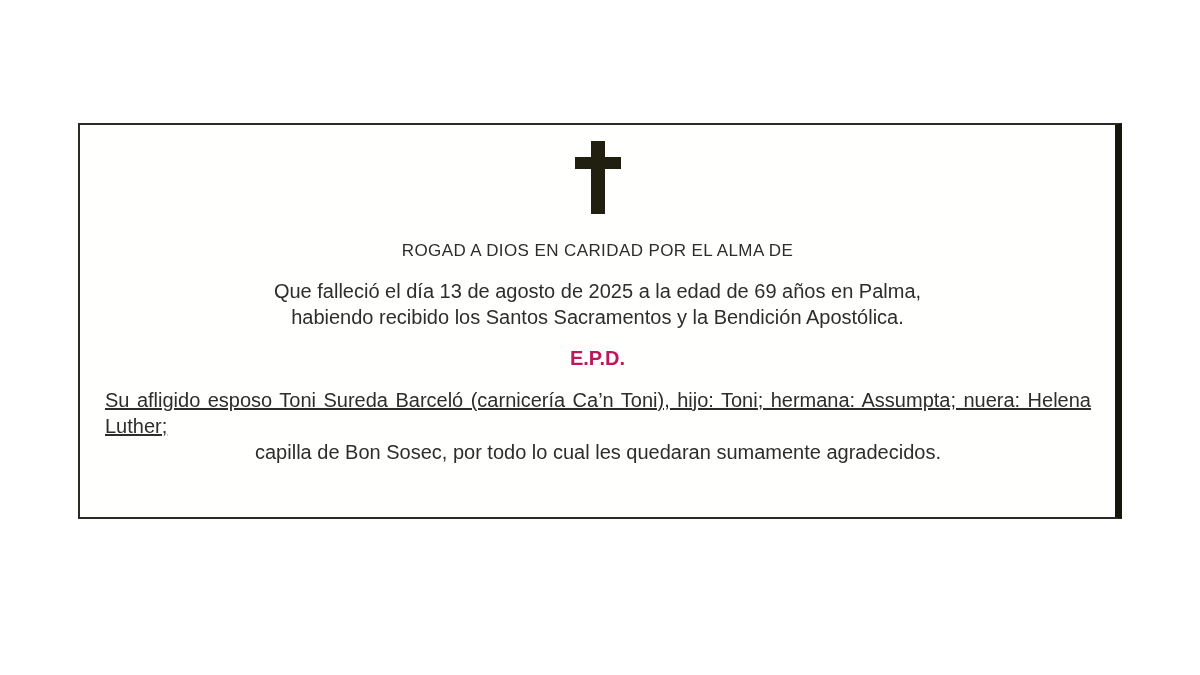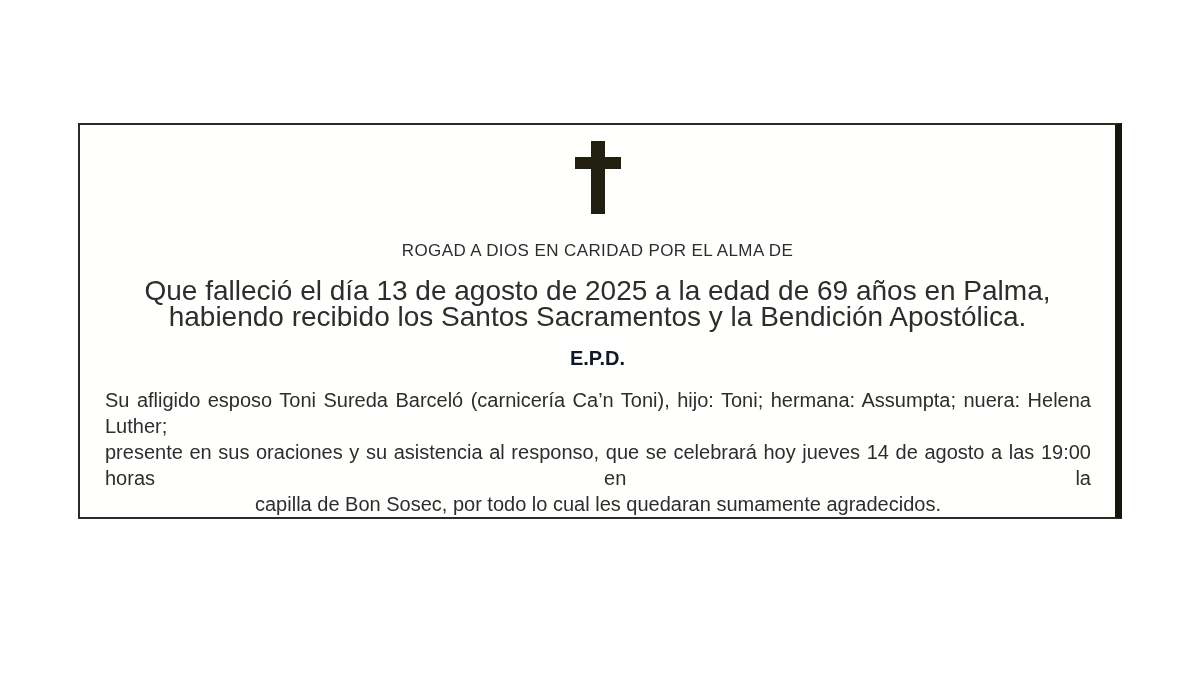--- a/index.html
+++ b/index.html
@@ -59,40 +59,41 @@
     margin-top: 4px;
     text-align: center;
     font-size: 38px;
     font-weight: bold;
     letter-spacing: 0.2px;
     color: #262624;
   }
   .death-info {
     margin-top: 17px;
     text-align: center;
-    font-size: 28px;
+    font-size: 20px;
     line-height: 26px;
     color: #2d2d2d;
   }
   .epd {
     margin-top: 17px;
     text-align: center;
     font-size: 20px;
     font-weight: bold;
-    color: #0f172a;
+    color: #be185d;
   }
   .family-text {
     margin: 17px 24px 0 25px;
     font-size: 20px;
     line-height: 26px;
     color: #2d2d2d;
   }
   .family-text .jline {
     text-align: justify;
     text-align-last: justify;
+    text-decoration: underline;
   }
   .family-text .lline {
     text-align: center;
   }
 </style>
 </head>
 <body>
 
 <div class="notice-box">
 
@@ -106,17 +107,16 @@
 
   <div class="death-info">
     <div>Que falleció el día 13 de agosto de 2025 a la edad de 69 años en Palma,</div>
     <div>habiendo recibido los Santos Sacramentos y la Bendición Apostólica.</div>
   </div>
 
   <div class="epd">E.P.D.</div>
 
   <div class="family-text">
     <div class="jline">Su afligido esposo Toni Sureda Barceló (carnicería Ca’n Toni), hijo: Toni; hermana: Assumpta; nuera: Helena Luther;</div>
-    <div class="jline">presente en sus oraciones y su asistencia al responso, que se celebrará hoy jueves 14 de agosto a las 19:00 horas en la</div>
     <div class="lline">capilla de Bon Sosec, por todo lo cual les quedaran sumamente agradecidos.</div>
   </div>
 
 </div>
 
 </body></html>

